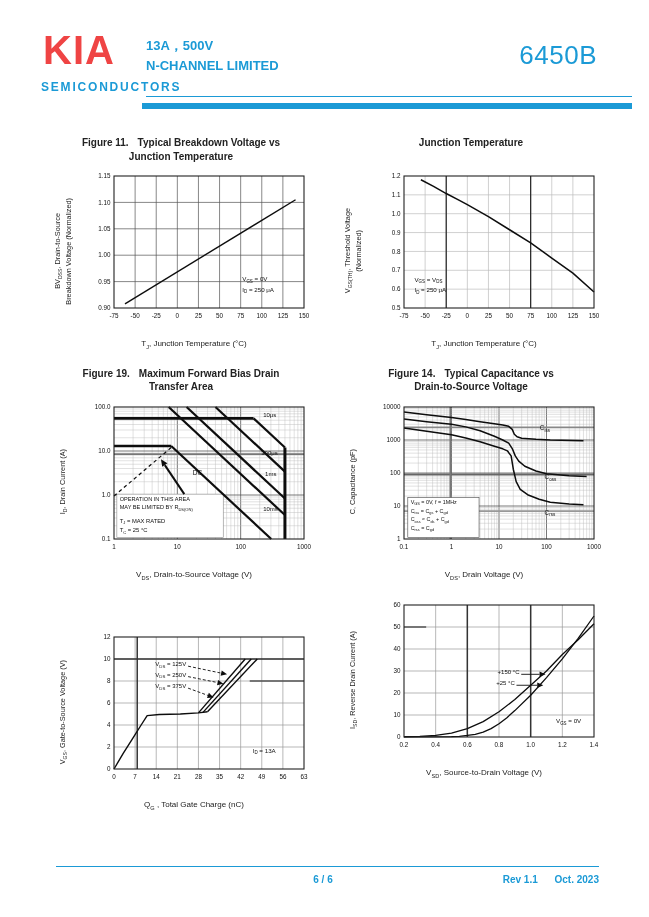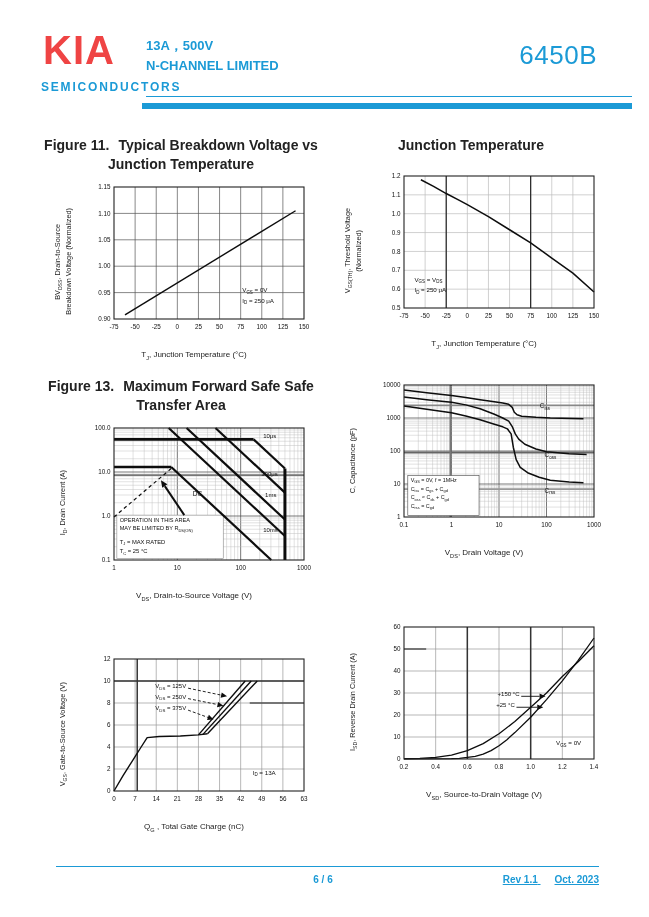--- a/index.html
+++ b/index.html
@@ -12,33 +12,33 @@
   .logo{position:absolute;left:43px;top:30px;font-size:40px;font-weight:bold;color:#ef4444;letter-spacing:1px;line-height:1;}
   .logo-sub{position:absolute;left:41px;top:80px;font-size:12px;font-weight:bold;color:#1b9ad6;letter-spacing:1.8px;}
   .spec{position:absolute;left:146px;top:36px;color:#1b9ad6;font-weight:bold;font-size:13px;line-height:1.5;}
   .part{position:absolute;right:52px;top:40px;color:#1b9ad6;font-size:26px;letter-spacing:.5px;}
   .rule-thin{position:absolute;left:146px;width:486px;top:96px;height:1.4px;background:#1b9ad6;}
   .rule-thick{position:absolute;left:142px;width:490px;top:103px;height:5.5px;background:#1b9ad6;}
   
   .figs{position:absolute;left:36px;top:136px;width:580px;display:grid;
         grid-template-columns:290px 290px;grid-row-gap:17px;}
   .fig{width:290px;}
-  .fig-title{ text-align:center;font-size:14px;font-weight:600;color:#222;line-height:1.35;margin-bottom:5px;min-height:27px;}
+  .fig-title{ text-align:center;font-size:10px;font-weight:600;color:#222;line-height:1.35;margin-bottom:5px;min-height:27px;}
   .fig-title .fnum{margin-right:9px;}
   .chart-row{display:flex;align-items:center;justify-content:center;}
   .ylab{display:flex;flex-direction:row;align-items:center;justify-content:center;width:26px;flex:0 0 26px;}
   .ylab span{writing-mode:vertical-rl;transform:rotate(180deg);font-size:7.3px;color:#222;line-height:1.25;text-align:center;}
   .xlab{text-align:center;font-size:8px;color:#222;margin-top:5px;margin-left:26px;}
   svg{font-family:"Liberation Sans",sans-serif;display:block;}
   sub{font-size:70%;}
   
   .ftr-line{position:absolute;left:56px;right:50px;top:866px;height:1.3px;background:#1b9ad6;}
   .ftr-row{position:absolute;left:0;right:0;top:874px;height:16px;color:#1b9ad6;font-weight:bold;font-size:10px;}
   .ftr-page{position:absolute;left:0;right:3px;text-align:center;}
-  .ftr-rev{position:absolute;right:50px;text-decoration:underline;}
+  .ftr-rev{position:absolute;right:50px;}
   .ftr-rev span{margin-left:14px;}
   .ftr-rev span:first-child{margin-left:0;}
 </style>
 </head>
 <body>
 
 <div class="hdr">
   <div class="logo">KIA</div>
   <div class="logo-sub">SEMICONDUCTORS</div>
   <div class="spec">
@@ -149,21 +149,21 @@
           <text x="34.5" y="10.2" font-size="6.3" text-anchor="end" fill="#111"><tspan dy="0">1.2</tspan></text>
           <text x="48.45" y="113.60000000000001" font-size="6.2" text-anchor="start" fill="#111"><tspan dy="0">V</tspan><tspan font-size="4.4639999999999995" dy="1.612">GS</tspan><tspan dy="-1.612"> = V</tspan><tspan font-size="4.4639999999999995" dy="1.612">DS</tspan></text>
           <text x="48.45" y="124.16" font-size="6.2" text-anchor="start" fill="#111"><tspan dy="0">I</tspan><tspan font-size="4.4639999999999995" dy="1.612">D</tspan><tspan dy="-1.612"> = 250 μA</tspan></text>
         </svg>
     </div>
     <div class="xlab">T<sub>J</sub>, Junction Temperature (°C)</div>
   </div>
 
   <div class="fig">
     <div class="fig-title">
-      <div><span class="fnum">Figure 13.</span><span class="t1">Maximum Forward Safe Safe</span></div>
+      <div><span class="fnum">Figure 19.</span><span class="t1">Maximum Forward Bias Drain</span></div>
       <div class="t2">Transfer Area</div>
     </div>
     <div class="chart-row">
       <div class="ylab">
         <span class="yl1">I<sub>D</sub>, Drain Current (A)</span>
 
       </div>
       <svg class="plot" width="236" height="166" viewBox="0 0 236 166">
           <rect x="0" y="0" width="236" height="166" fill="#fff"></rect>
           <line x1="57.0652330587188" y1="8" x2="57.0652330587188" y2="140" stroke="#bdbdbd" stroke-width="0.45"></line>
@@ -248,20 +248,24 @@
           <text x="43.7" y="123.5" font-size="5.8" text-anchor="start" fill="#111"><tspan dy="0">T</tspan><tspan font-size="4.176" dy="1.508">J</tspan><tspan dy="-1.508"> = MAX RATED</tspan></text>
           <text x="43.7" y="133.39999999999998" font-size="5.8" text-anchor="start" fill="#111"><tspan dy="0">T</tspan><tspan font-size="4.176" dy="1.508">C</tspan><tspan dy="-1.508"> = 25 °C</tspan></text>
           <line x1="108.3" y1="95.12" x2="88.82882555052517" y2="66.08570444093714" stroke="#0d0d0d" stroke-width="2"></line>
           <polygon points="84.93,60.272000000000006 86.21265855210346,67.84017593867345 91.44499254894687,64.33123294320082" fill="#0d0d0d"></polygon>
         </svg>
     </div>
     <div class="xlab">V<sub>DS</sub>, Drain-to-Source Voltage (V)</div>
   </div>
 
   <div class="fig">
+    <div class="fig-title">
+      <div><span class="fnum">Figure 14.</span><span class="t1">Typical Capacitance vs</span></div>
+      <div class="t2">Drain-to-Source Voltage</div>
+    </div>
     <div class="chart-row">
       <div class="ylab">
         <span class="yl1">C, Capacitance (pF)</span>
 
       </div>
       <svg class="plot" width="236" height="166" viewBox="0 0 236 166">
           <rect x="0" y="0" width="236" height="166" fill="#fff"></rect>
           <line x1="52.29892479403911" y1="8" x2="52.29892479403911" y2="140" stroke="#bdbdbd" stroke-width="0.45"></line>
           <line x1="60.663259599183974" y1="8" x2="60.663259599183974" y2="140" stroke="#bdbdbd" stroke-width="0.45"></line>
           <line x1="66.59784958807822" y1="8" x2="66.59784958807822" y2="140" stroke="#bdbdbd" stroke-width="0.45"></line>

